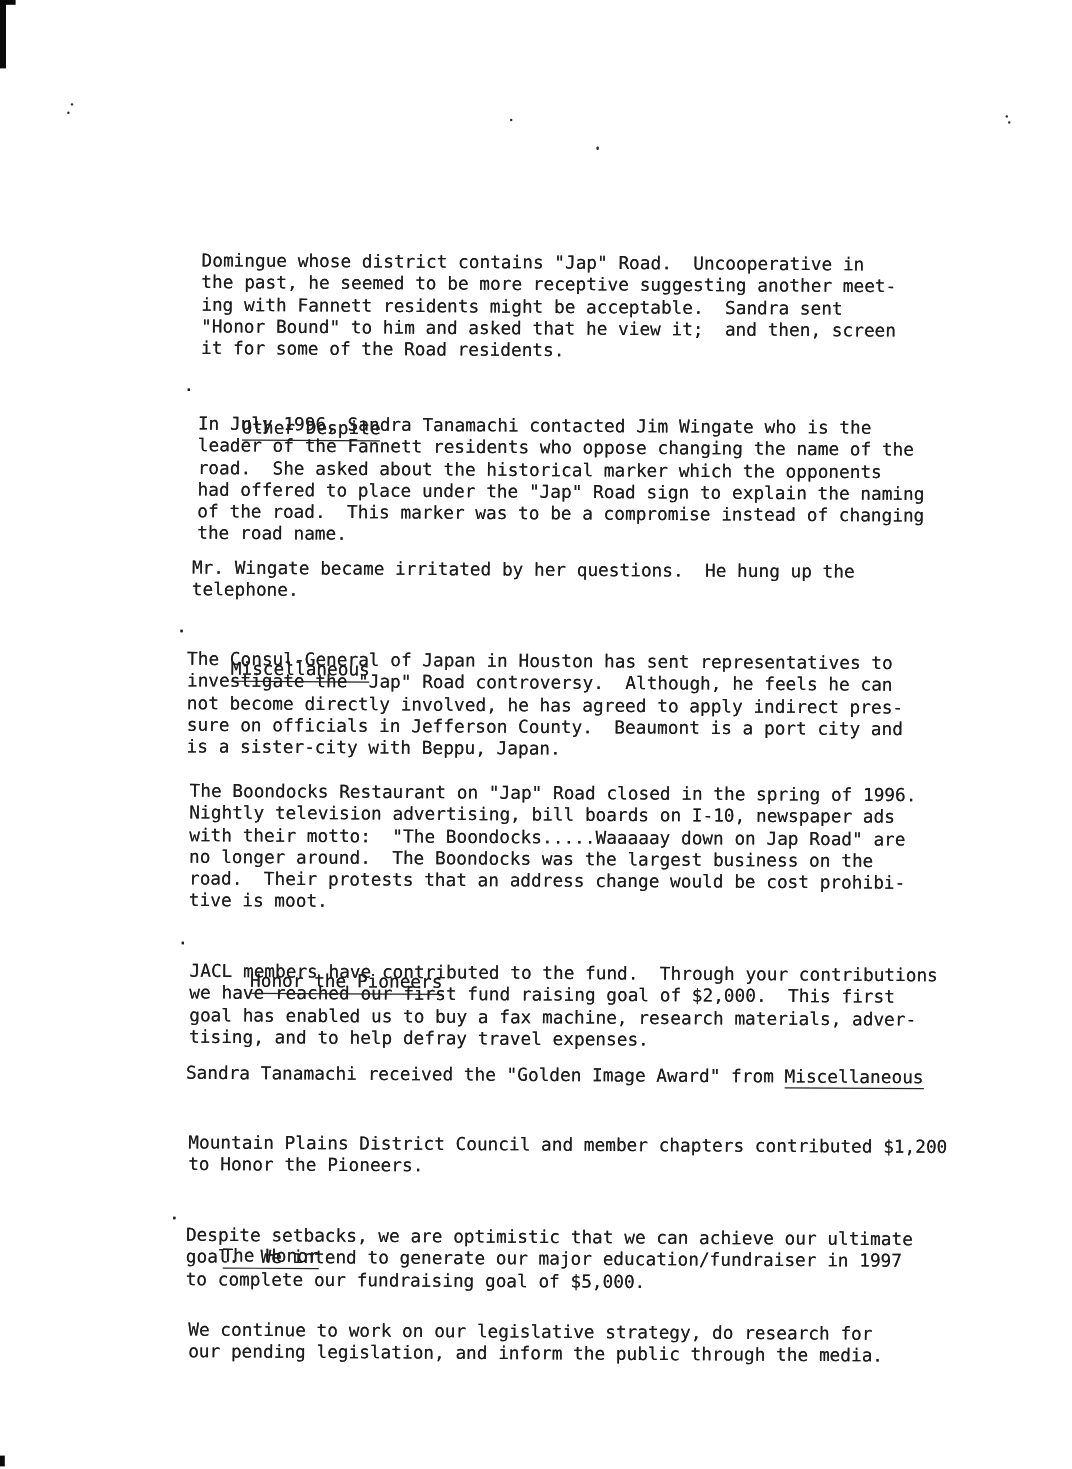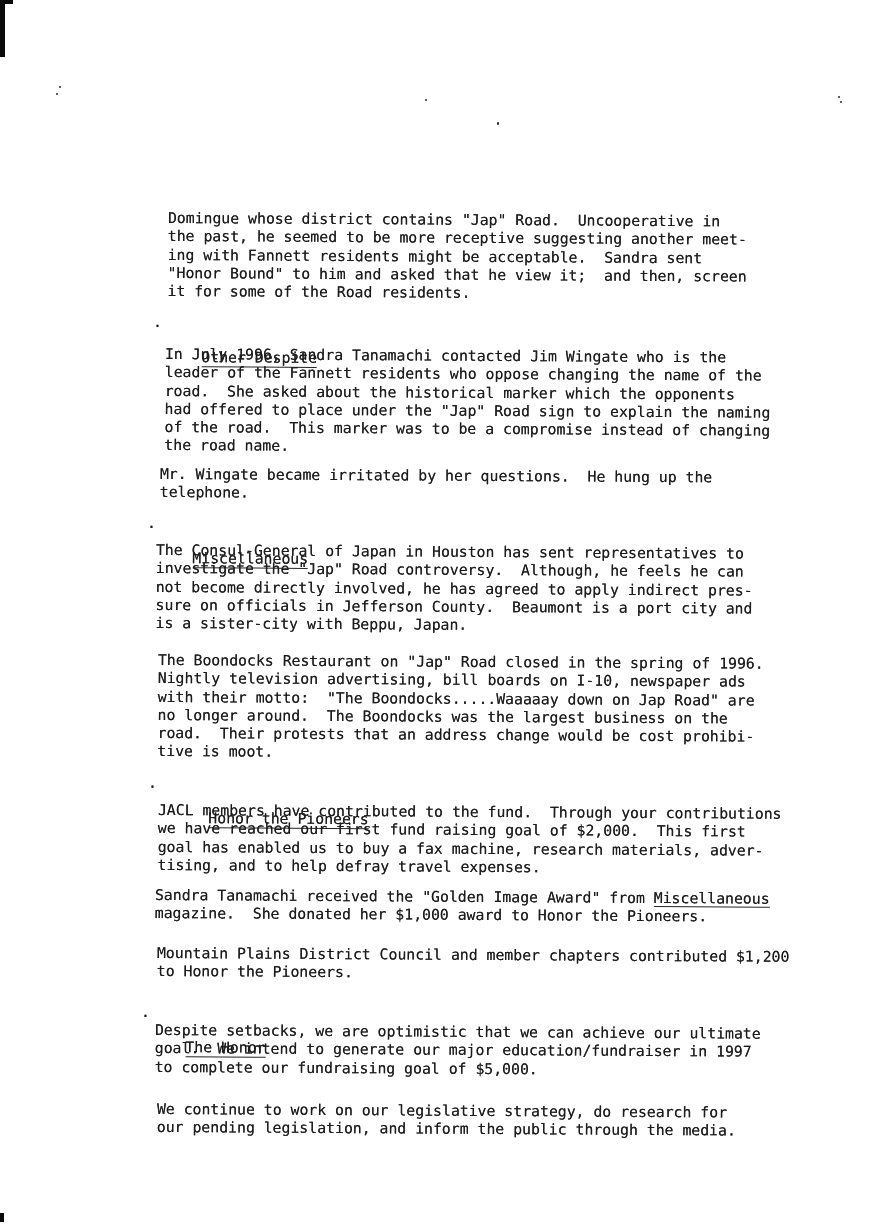--- a/index.html
+++ b/index.html
@@ -103,22 +103,21 @@
 tive is moot.</p>
 
   <div class="block" style="left:173px; top:772px;">
     <span class="bullet" style="left:-25px;">.</span>
     <span class="heading-text">Honor the Pioneers</span>
   </div>
   <p class="block" style="left:158px; top:801px;">JACL members have contributed to the fund.  Through your contributions
 we have reached our first fund raising goal of $2,000.  This first
 goal has enabled us to buy a fax machine, research materials, adver-
 tising, and to help defray travel expenses.</p>
-  <p class="block" style="left:155px; top:886px;"><span>Sandra Tanamachi received the "Golden Image Award" from </span><span class="uword">Miscellaneous</span><span>
-magazine.  She donated her $1,000 award to Honor the Pioneers.</span></p>
+  <p class="block" style="left:155px; top:886px;"><span>Sandra Tanamachi received the "Golden Image Award" from </span><span class="uword">Miscellaneous</span></p>
   <p class="block" style="left:157px; top:944px;">Mountain Plains District Council and member chapters contributed $1,200
 to Honor the Pioneers.</p>
 
   <div class="block" style="left:150px; top:1001px;">
     <span class="bullet" style="left:-9px;">.</span>
     <span class="heading-text">The Honor</span>
   </div>
   <p class="block" style="left:155px; top:1021px;">Despite setbacks, we are optimistic that we can achieve our ultimate
 goal.  We intend to generate our major education/fundraiser in 1997
 to complete our fundraising goal of $5,000.</p>

